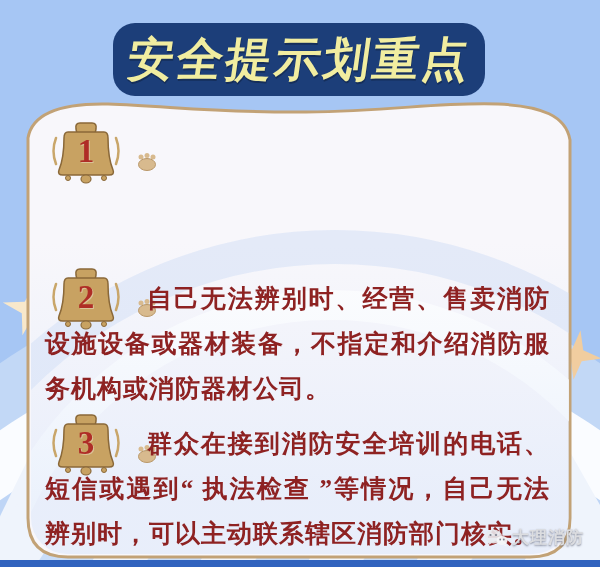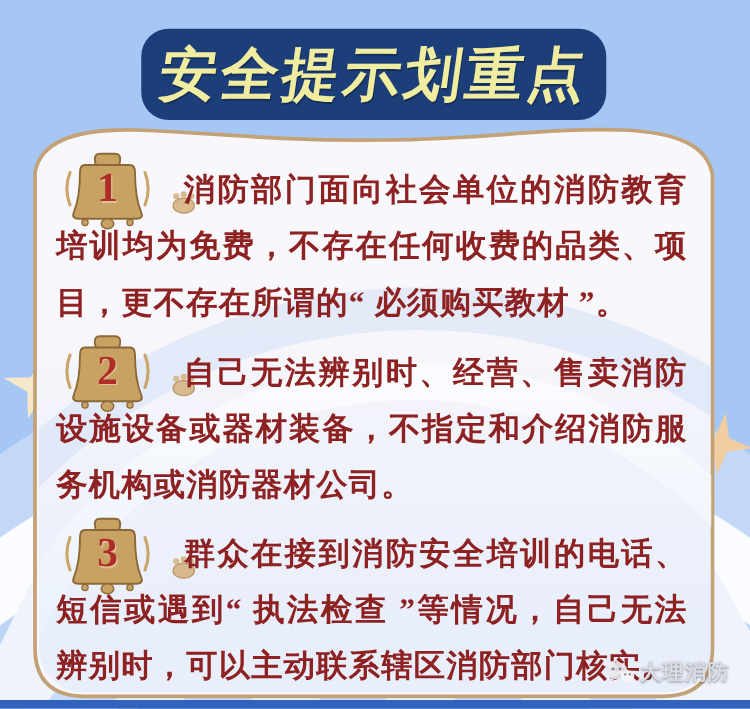--- a/index.html
+++ b/index.html
@@ -132,21 +132,20 @@
       <ellipse cx="36" cy="59" rx="5" ry="4" fill="#C8A262" stroke="#8A6838" stroke-width="1.2"></ellipse>
     </svg>
     <span class="num">1</span>
     <svg class="pawwrap" width="22" height="20" viewBox="0 0 22 20">
       <circle cx="5" cy="5" r="2.5" fill="#D8BA8E"></circle>
         <circle cx="11" cy="3.5" r="2.5" fill="#D8BA8E"></circle>
         <circle cx="17" cy="5" r="2.5" fill="#D8BA8E"></circle>
       <ellipse cx="11" cy="12.5" rx="8.5" ry="6" fill="#D8BA8E" stroke="#B99768" stroke-width="1"></ellipse>
     </svg>
   </div>
-  <p class="tip tip-1 z4">消防部门面向社会单位的消防教育培训均为免费，不存在任何收费的品类、项目，更不存在所谓的“ 必须购买教材 ”。</p>
 
   <div class="bellwrap bell-2 z4">
     <svg width="72" height="66" viewBox="0 0 72 66">
       <path d="M6 18 Q1 31 6 44" fill="none" stroke="#C9A66A" stroke-width="2.5" stroke-linecap="round"></path>
       <path d="M66 18 Q71 31 66 44" fill="none" stroke="#C9A66A" stroke-width="2.5" stroke-linecap="round"></path>
       <path d="M30 3 h12 q5 0 4 6 l-1 5 h-18 l-1 -5 q-1 -6 4 -6 z" fill="#C8A262" stroke="#8A6838" stroke-width="1.5"></path>
       <path d="M18 12 L54 12 Q58 12 58 18 Q58 38 63 50 Q65 55 59 55 L13 55 Q7 55 9 50 Q14 38 14 18 Q14 12 18 12 Z" fill="#C8A262" stroke="#8A6838" stroke-width="1.5"></path>
       <circle cx="18" cy="58" r="2.5" fill="#C8A262" stroke="#8A6838" stroke-width="1"></circle>
       <circle cx="54" cy="58" r="2.5" fill="#C8A262" stroke="#8A6838" stroke-width="1"></circle>
       <ellipse cx="36" cy="59" rx="5" ry="4" fill="#C8A262" stroke="#8A6838" stroke-width="1.2"></ellipse>

